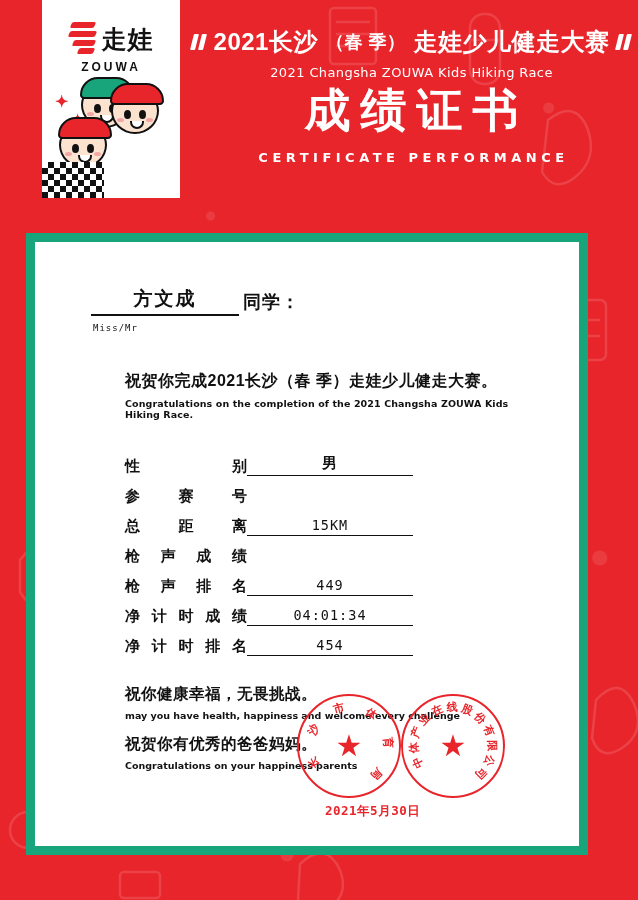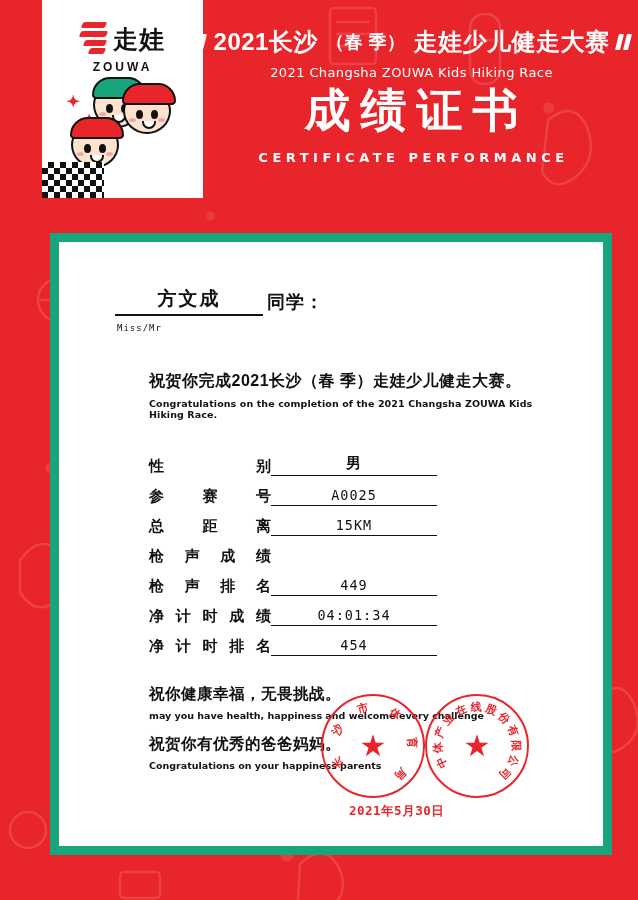--- a/index.html
+++ b/index.html
@@ -36,21 +36,21 @@
 
   
   .header {
     position: relative;
     height: 198px;
     z-index: 3;
   }
   .logo-card {
     position: absolute;
     left: 42px; top: 0;
-    width: 161px; height: 198px;
+    width: 138px; height: 198px;
     background: #ffffff;
     display: flex; flex-direction: column;
     align-items: center;
   }
   .logo-top {
     margin-top: 22px;
     display: flex; align-items: center; gap: 3px;
   }
   .logo-mark {
     width: 30px; height: 34px;
@@ -158,21 +158,21 @@
   }
   .cert-en {
     font-size: 13px; font-weight: 700; letter-spacing: 4.5px;
     margin-top: 8px; text-indent: 4px;
     font-family: "DejaVu Sans", sans-serif;
   }
 
   
   .cert-frame {
     position: absolute;
-    left: 50px; top: 233px;
+    left: 26px; top: 233px;
     width: 562px; height: 622px;
     border: 9px solid #18a57c;
     background: #ffffff;
     z-index: 3;
   }
   .cert-inner {
     position: relative;
     width: 100%; height: 100%;
     padding: 44px 56px 0 56px;
   }
@@ -381,21 +381,20 @@
             <span>别</span>
           </div>
           <div class="row-value cn">男</div>
         </div>
         <div class="row">
           <div class="row-label">
             <span>参</span>
             <span>赛</span>
             <span>号</span>
           </div>
-          <div class="row-value">A0025</div>
         </div>
         <div class="row">
           <div class="row-label">
             <span>总</span>
             <span>距</span>
             <span>离</span>
           </div>
           <div class="row-value">15KM</div>
         </div>
         <div class="row">

